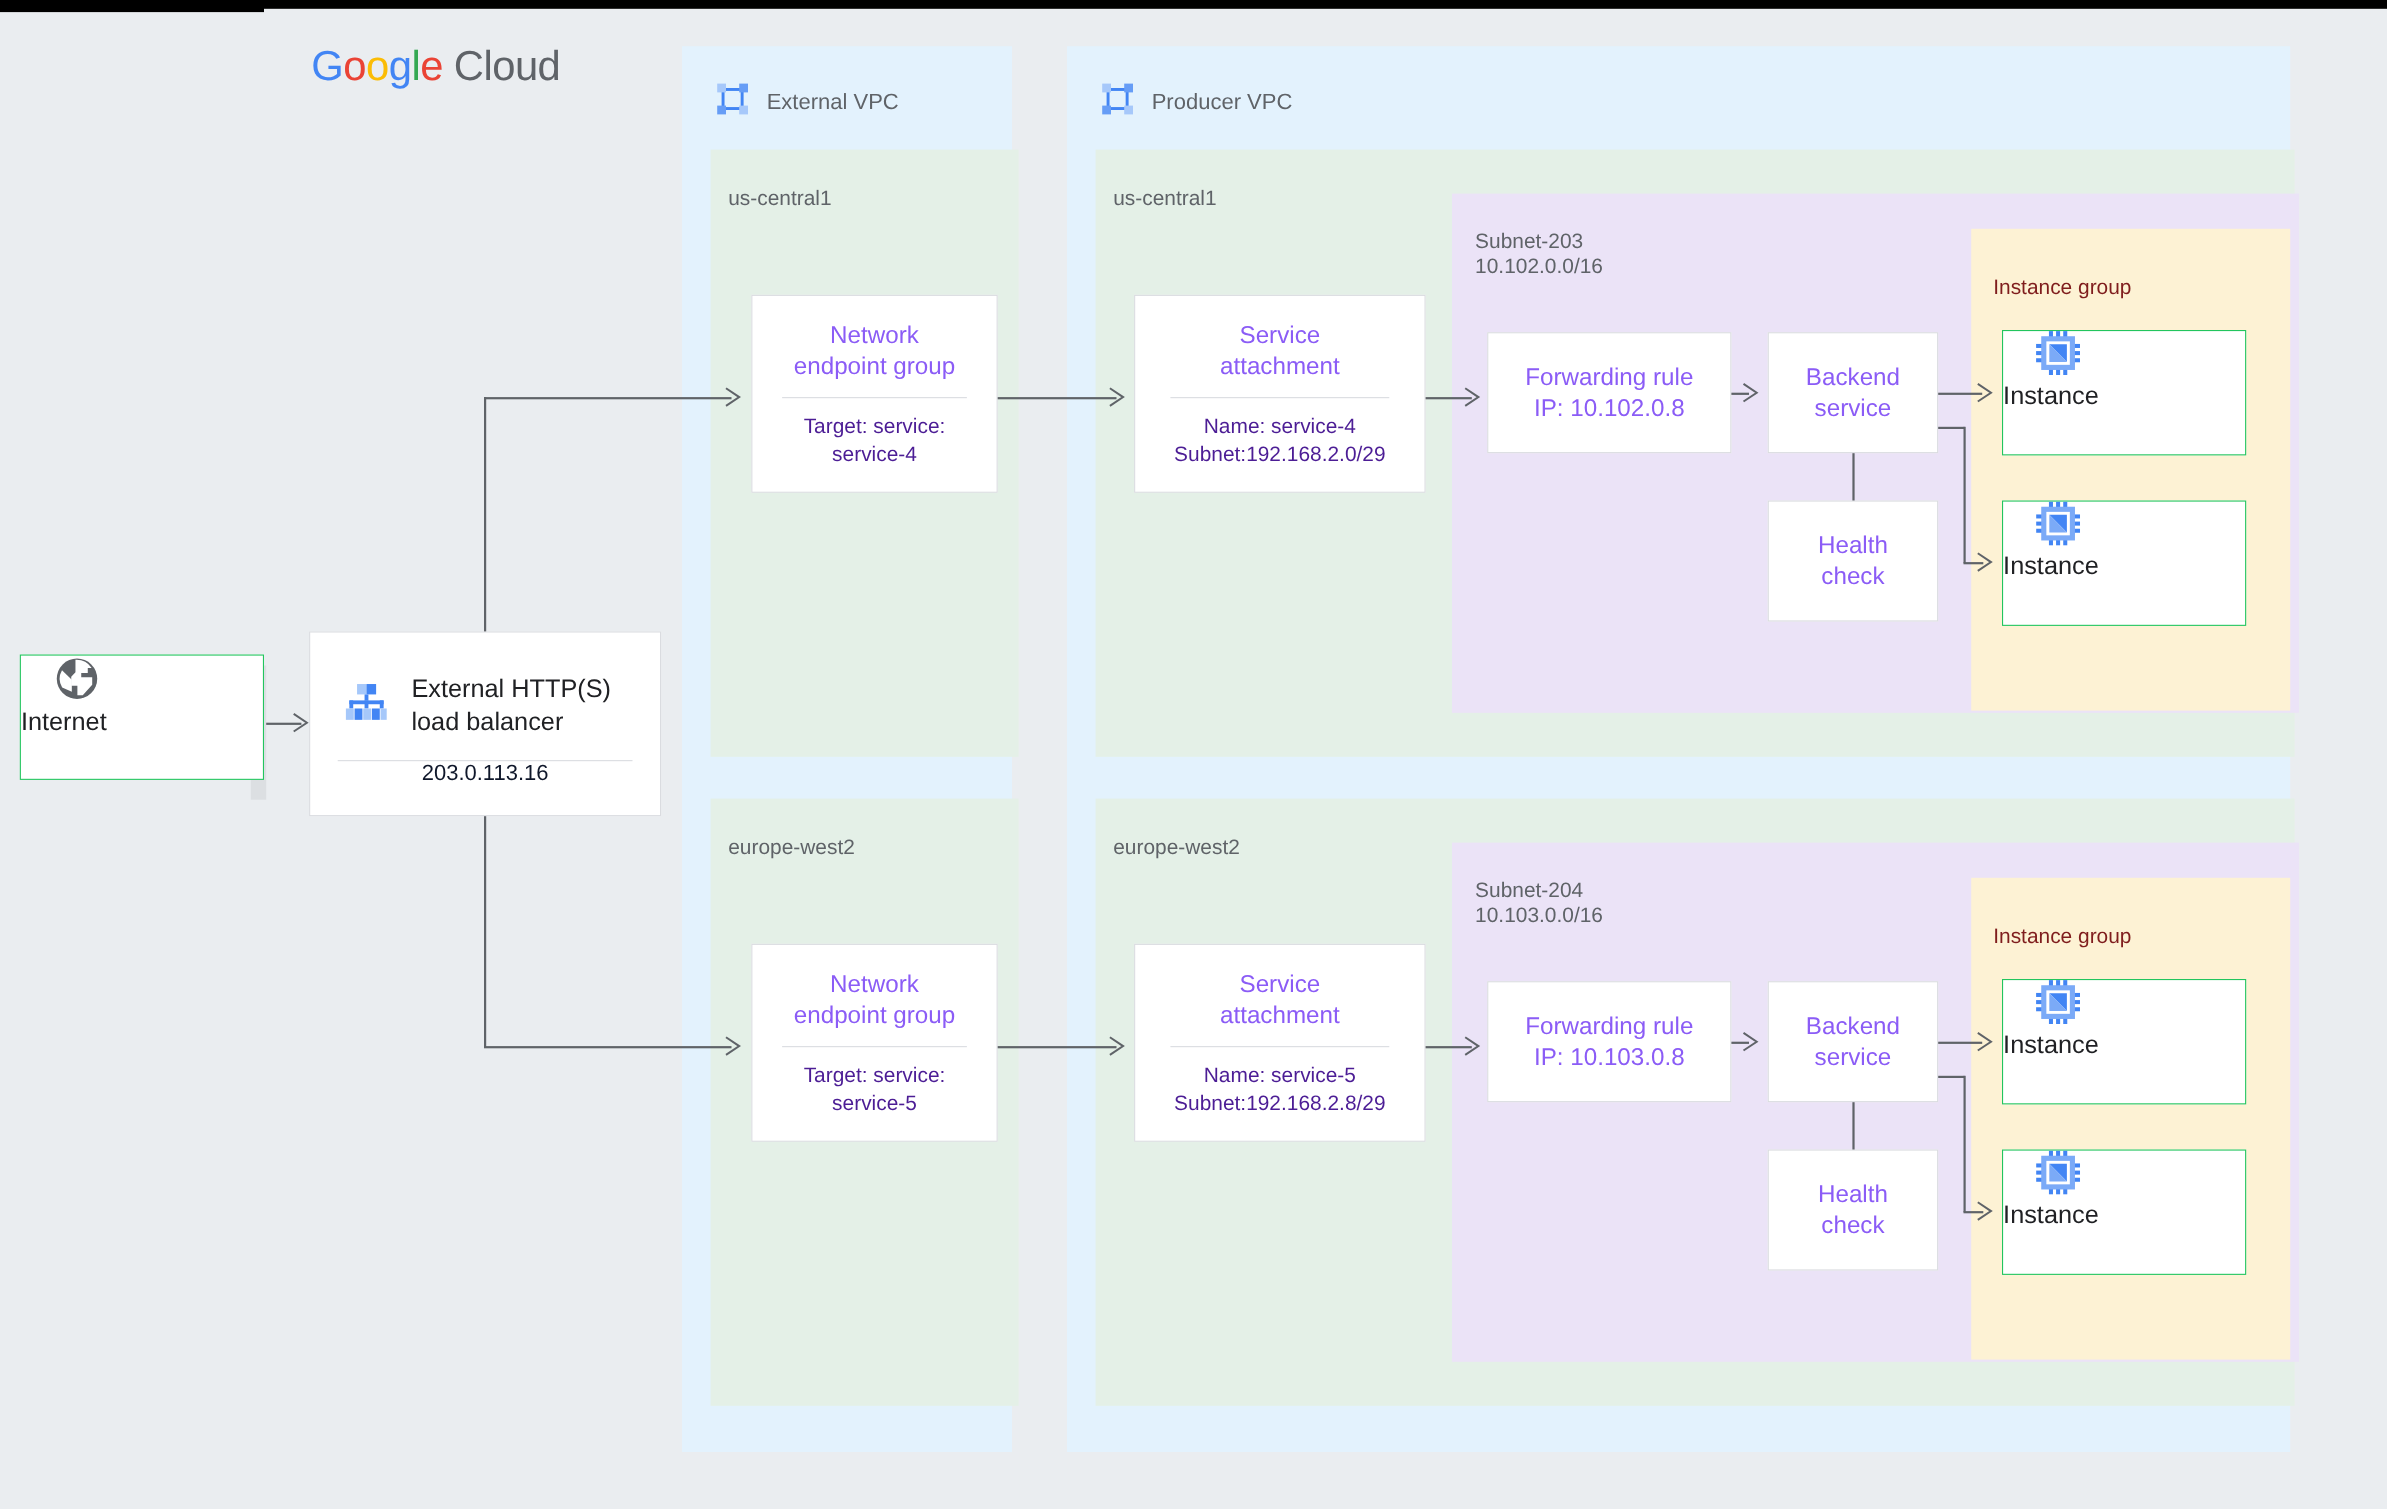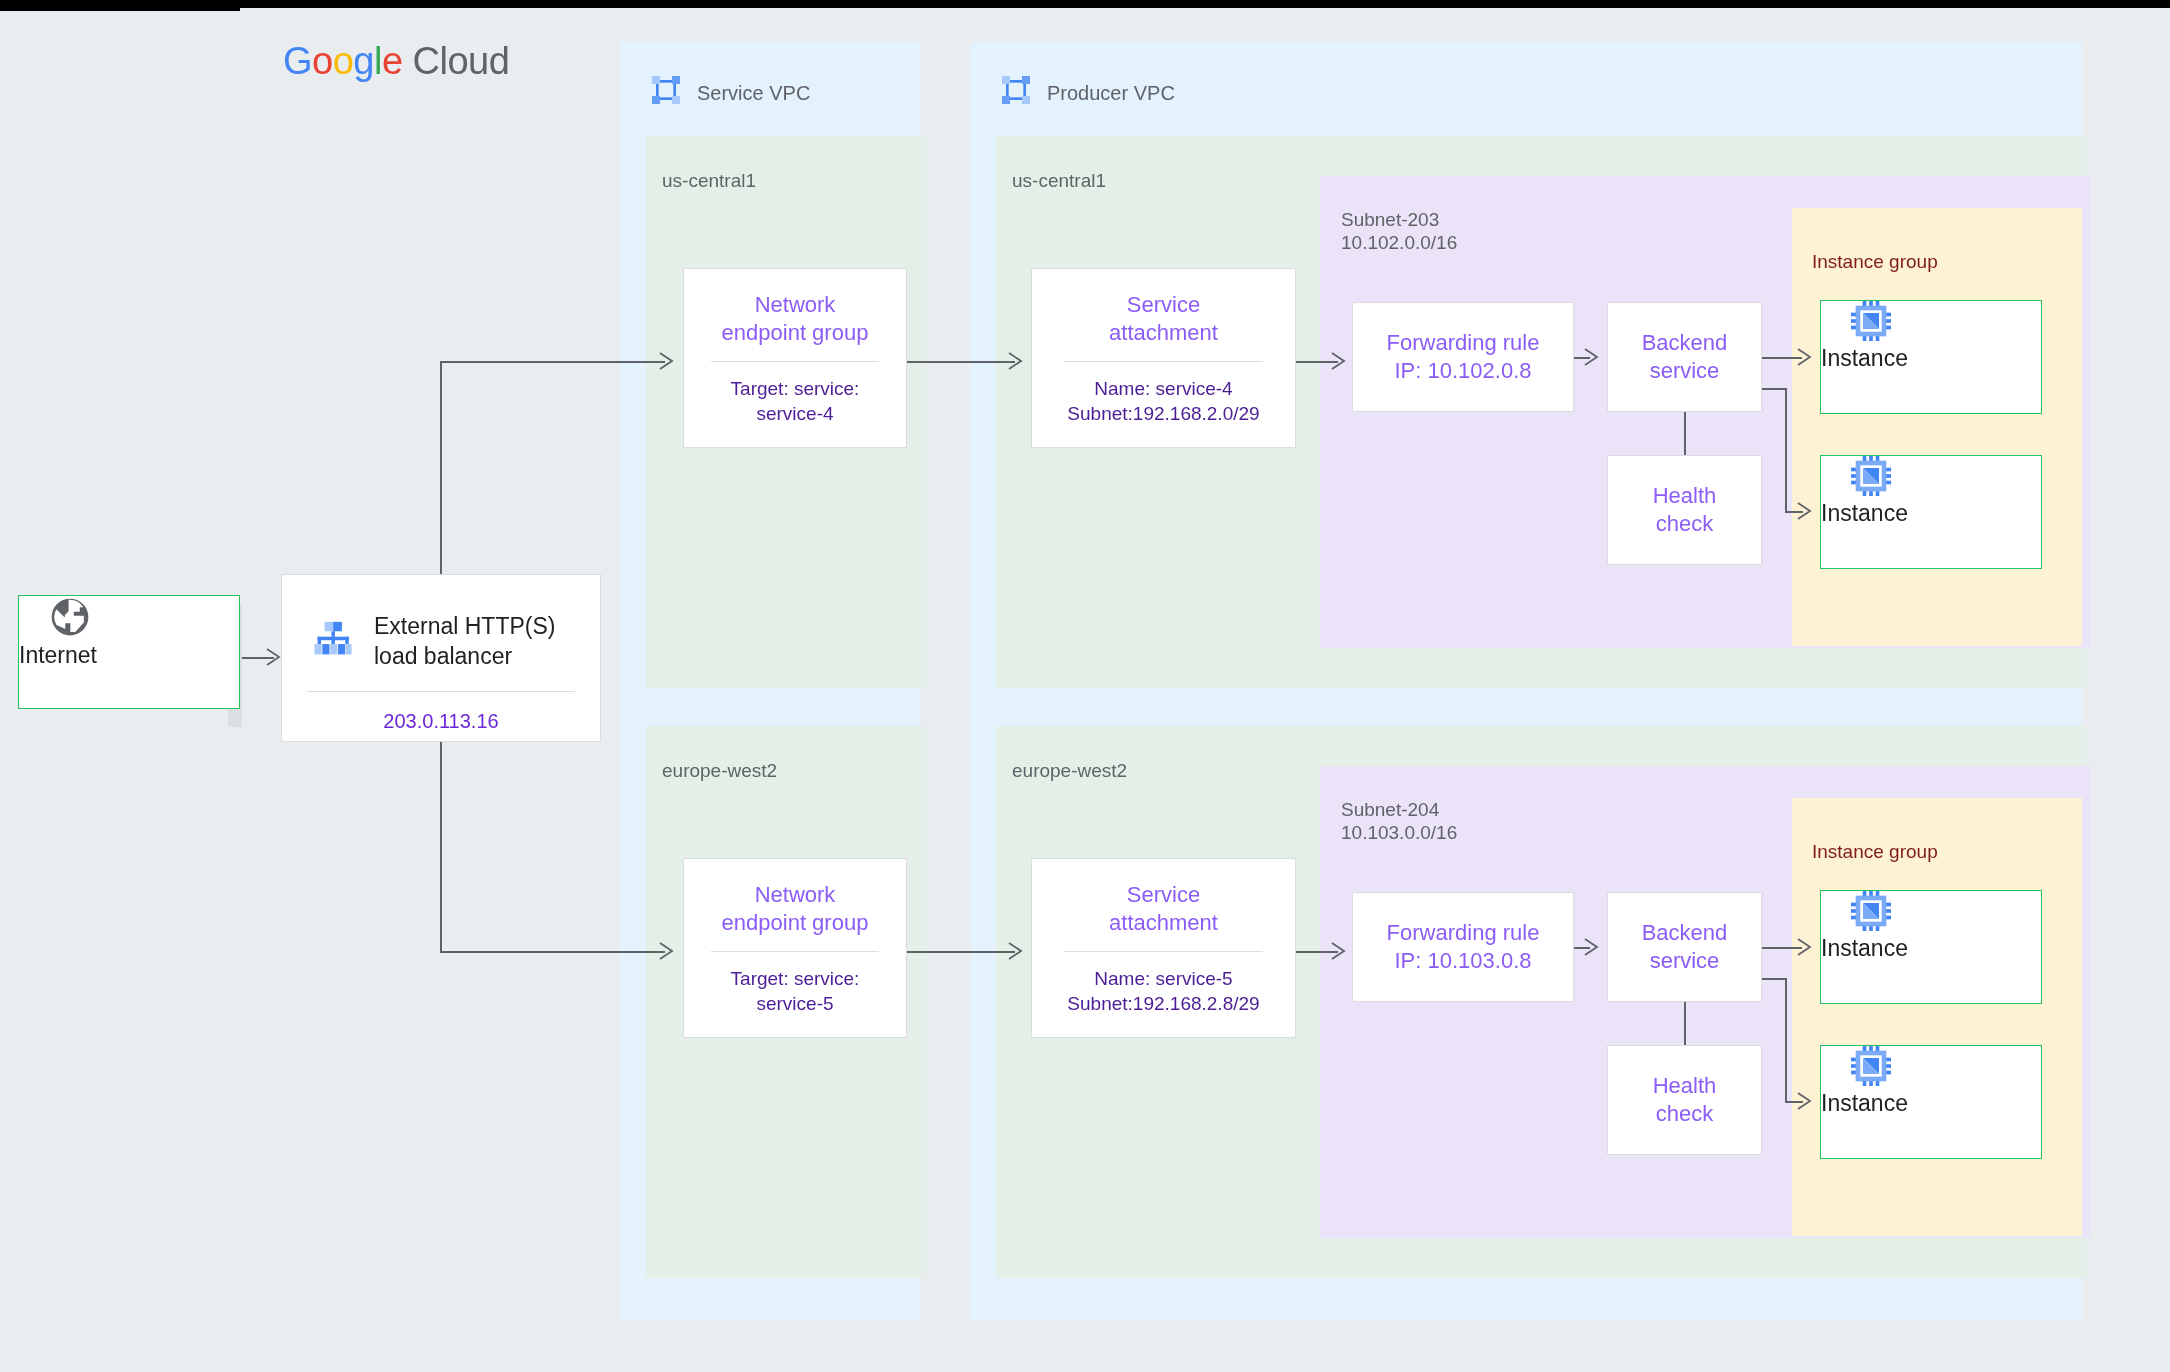--- a/index.html
+++ b/index.html
@@ -100,21 +100,21 @@
   <div class="vpc" style="left:620px;top:42px;width:300px;height:1278px;"></div>
   <div class="vpc-icon" style="left:650px;top:74px;">
     <svg width="32" height="32" viewBox="0 0 24 24">
       <rect x="5.5" y="5.5" width="13" height="13" fill="none" stroke="#4285F4" stroke-width="2"></rect>
       <rect x="1.5" y="1.5" width="6" height="6" fill="#a6c8fa"></rect>
       <rect x="16.5" y="1.5" width="6" height="6" fill="#669df6"></rect>
       <rect x="1.5" y="16.5" width="6" height="6" fill="#669df6"></rect>
       <rect x="16.5" y="16.5" width="6" height="6" fill="#a6c8fa"></rect>
     </svg>
   </div>
-  <div class="vpc-title" style="left:697px;top:82px;">Service VPC</div>
+  <div class="vpc-title" style="left:697px;top:82px;">External VPC</div>
 
   <div class="region" style="left:646px;top:136px;width:280px;height:552px;"></div>
   <div class="region-label" style="left:662px;top:170px;">us-central1</div>
 
   <div class="region" style="left:646px;top:726px;width:280px;height:552px;"></div>
   <div class="region-label" style="left:662px;top:760px;">europe-west2</div>
 
   <div class="node" style="left:683px;top:268px;width:224px;height:180px;">
     <div class="node-title">Network
 endpoint group</div>
@@ -344,21 +344,21 @@
           <rect x="5.9" y="14.9" width="4.1" height="5.9" fill="#4285F4"></rect>
           <rect x="10.4" y="14.9" width="4.1" height="5.9" fill="#a6c8fa"></rect>
           <rect x="14.9" y="14.9" width="4.1" height="5.9" fill="#4285F4"></rect>
           <rect x="19.4" y="14.9" width="3.2" height="5.9" fill="#a6c8fa"></rect>
         </svg>
       </span>
       <span style="font-size:23px;color:#202124;line-height:30px;white-space:pre-line;">External HTTP(S)
 load balancer</span>
     </div>
     <div style="width:84%;height:1px;background:#dadce0;margin:20px auto 0 auto;"></div>
-    <div style="font-size:20px;color:#6d28d9;text-align:center;margin-top:18px;">203.0.113.16</div>
+    <div style="font-size:20px;color:#0f172a;text-align:center;">203.0.113.16</div>
   </div>
 
   <div class="ln lnh" style="left:242px;top:657px;width:32px;"></div>
   <svg class="arrowhead" style="left:266px;top:647px;width:18px;height:22px;">
     <path d="M1 2 L13 10 L1 18" fill="none" stroke="#5f6368" stroke-width="1.8"></path>
   </svg>
 
   <div class="ln lnv" style="left:440px;top:361px;height:213px;"></div>
   <div class="ln lnv" style="left:440px;top:742px;height:210px;"></div>
 

